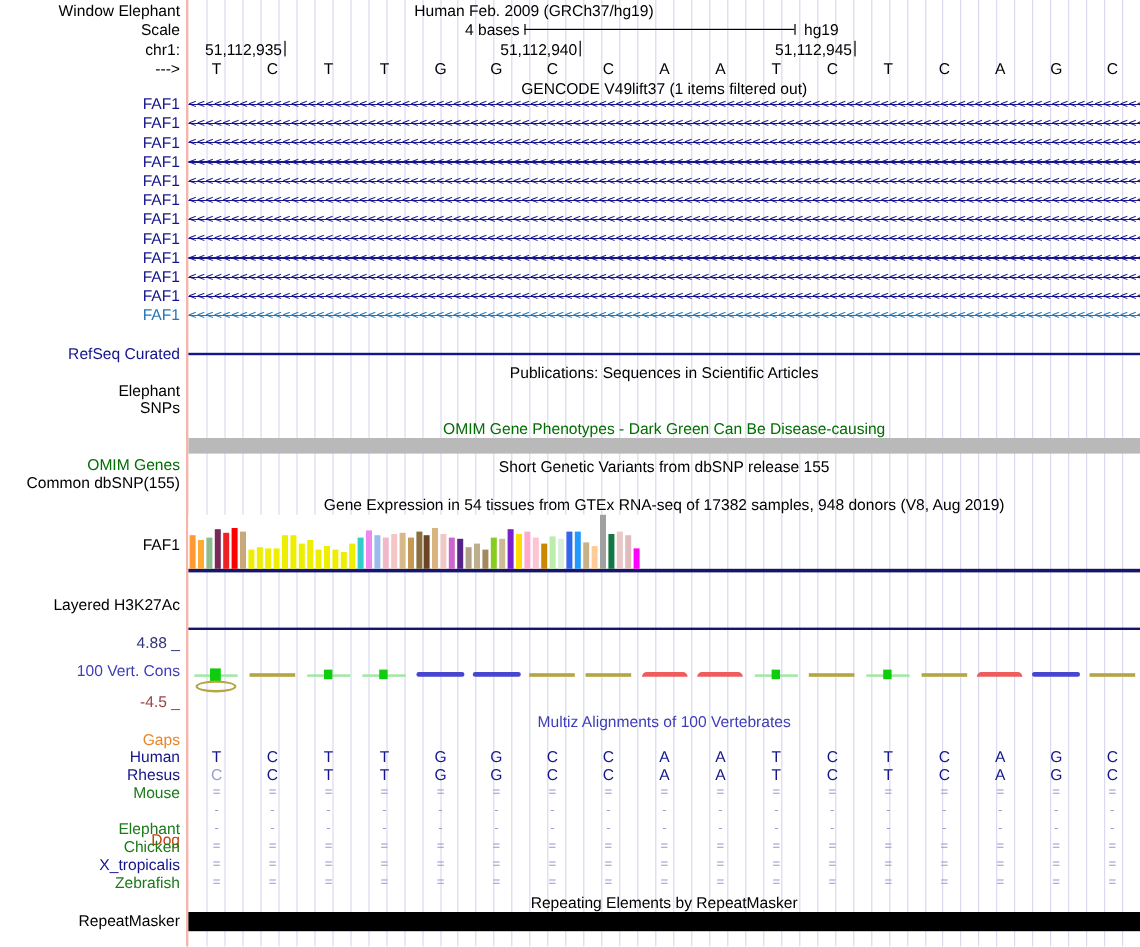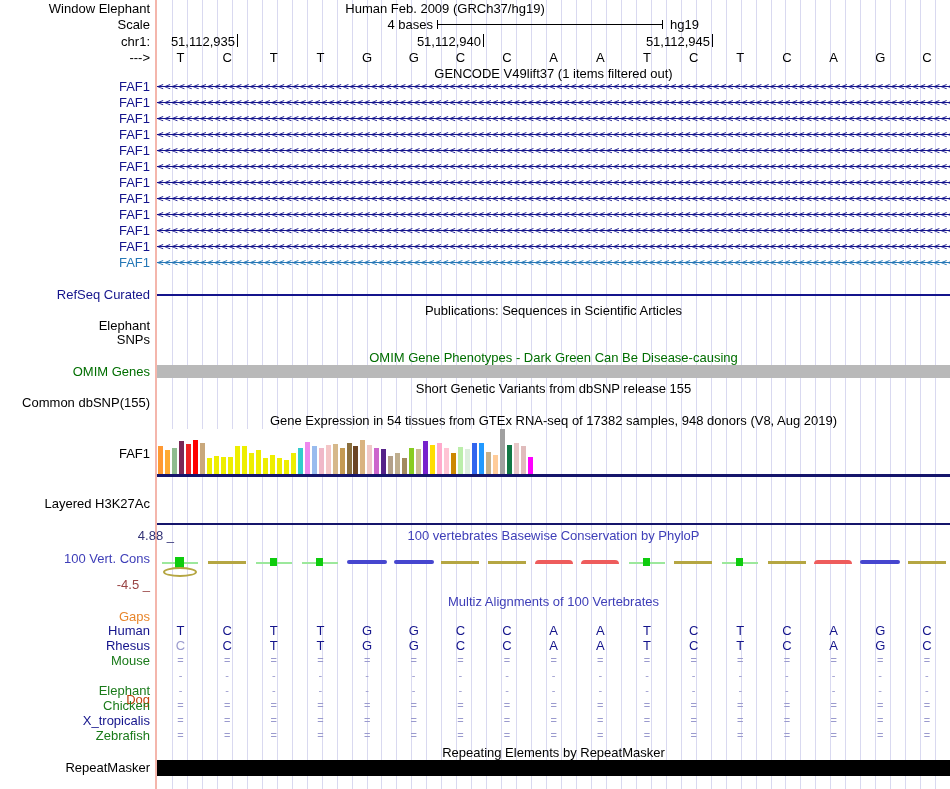--- a/index.html
+++ b/index.html
@@ -9,21 +9,21 @@
   }
   .lbl{position:absolute;left:0;width:150px;text-align:right;height:16px;line-height:16px;white-space:nowrap;}
   .ttl{position:absolute;left:157px;width:793px;text-align:center;height:16px;line-height:16px;white-space:nowrap;}
   .grid{position:absolute;top:0;bottom:0;width:1px;background:#d9d9f0;}
   .leftborder{position:absolute;top:0;bottom:0;left:155px;width:2px;background:#f4b6ac;}
   .navy{color:#14148c;}
   .green{color:#006e00;}
   .titleblue{color:#3e3eb8;}
   .orange{color:#e8862c;}
   .maroon{color:#994444;}
-  .dimnavy{color:#333377;padding-left:24px;}
+  .dimnavy{color:#333377;}
   .baseletter{position:absolute;width:47px;text-align:center;height:16px;line-height:16px;}
   .symletter{position:absolute;width:47px;text-align:center;height:15px;line-height:15px;font-size:11px;color:#9a9ace;}
   .arrowrow{
     position:absolute;left:157px;width:793px;height:16px;line-height:16px;overflow:hidden;
     font-family:"DejaVu Sans Mono",monospace;font-size:11px;letter-spacing:.5px;white-space:nowrap;
     background-image:linear-gradient(to bottom,transparent 7.5px,currentColor 7.5px,currentColor 8.5px,transparent 8.5px);
   }
   .hline{position:absolute;left:157px;width:793px;}
   .tick{position:absolute;width:1px;background:#000;}
   .bar{position:absolute;}
@@ -100,32 +100,31 @@
   <div class="lbl" style="top:34px">chr1:</div>
   <div class="lbl" style="top:50px">---&gt;</div>
 
   <div class="ttl" style="top:66px">GENCODE V49lift37 (1 items filtered out)</div>
   <div class="lbl navy" style="top:287px">RefSeq Curated</div>
   <div class="hline" style="top:294px;height:2px;background:#14148c"></div>
   <div class="ttl" style="top:303px">Publications: Sequences in Scientific Articles</div>
   <div class="lbl" style="top:318px">Elephant</div>
   <div class="lbl" style="top:332px">SNPs</div>
   <div class="ttl green" style="top:350px">OMIM Gene Phenotypes - Dark Green Can Be Disease-causing</div>
-  <div class="lbl green" style="top:364px">OMIM Genes</div>
+  <div class="lbl green" style="top:380px">OMIM Genes</div>
   <div class="hline" style="top:365px;height:13px;background:#b9b9b9"></div>
   <div class="ttl" style="top:381px">Short Genetic Variants from dbSNP release 155</div>
   <div class="lbl" style="top:395px">Common dbSNP(155)</div>
   <div class="ttl" style="top:413px">Gene Expression in 54 tissues from GTEx RNA-seq of 17382 samples, 948 donors (V8, Aug 2019)</div>
   <div style="position:absolute;top:429px;left:157px;width:378px;height:45px;background:#fff"></div>
   <div class="lbl" style="top:446px">FAF1</div>
   <div class="hline" style="top:474px;height:3px;background:#15156b"></div>
   <div class="lbl" style="top:496px">Layered H3K27Ac</div>
   <div class="hline" style="top:523px;height:2px;background:#15156b"></div>
   <div class="lbl dimnavy" style="top:528px">4.88 _</div>
-  <div class="ttl titleblue" style="top:528px">100 vertebrates Basewise Conservation by PhyloP</div>
   <div class="lbl titleblue" style="top:551px">100 Vert. Cons</div>
   <div class="lbl maroon" style="top:577px">-4.5 _</div>
   <div class="ttl titleblue" style="top:594px">Multiz Alignments of 100 Vertebrates</div>
   <div class="lbl orange" style="top:609px;height:15px;line-height:15px">Gaps</div>
   <div class="ttl" style="top:745px">Repeating Elements by RepeatMasker</div>
   <div class="lbl" style="top:760px">RepeatMasker</div>
   <div class="hline" style="top:760px;height:16px;background:#000"></div>
 <div class="nw" style="top: 34px; left: 159px; width: 76px; text-align: right;">51,112,935</div>
     <div class="tick" style="top: 34px; left: 237px; height: 13px;"></div>
     <div class="nw" style="top: 34px; left: 405px; width: 76px; text-align: right;">51,112,940</div>

